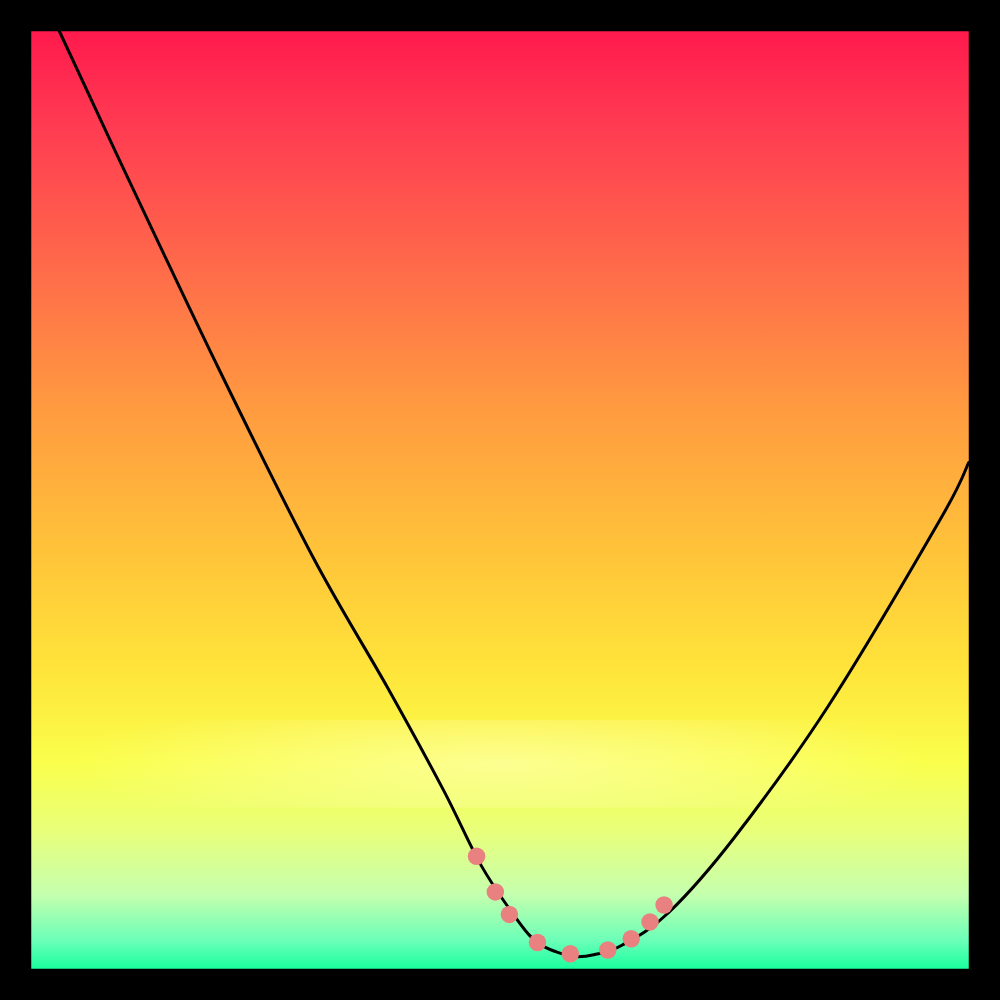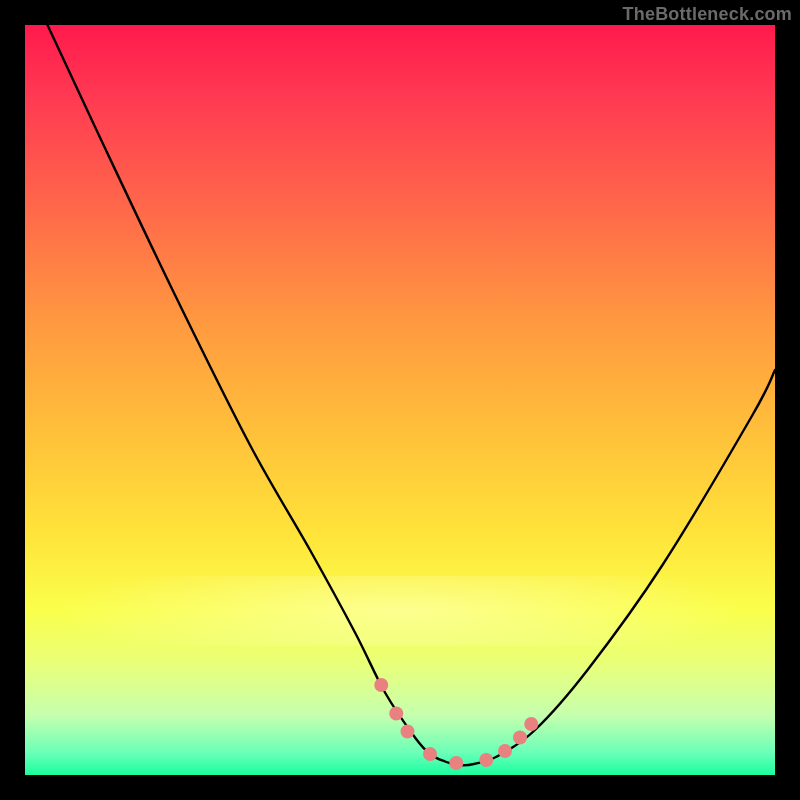--- a/index.html
+++ b/index.html
@@ -86,14 +86,13 @@
         <circle cx="382.50" cy="706.50" r="7" class="marker"></circle>
         <circle cx="405.00" cy="729.00" r="7" class="marker"></circle>
         <circle cx="431.25" cy="738.00" r="7" class="marker"></circle>
         <circle cx="461.25" cy="735.00" r="7" class="marker"></circle>
         <circle cx="480.00" cy="726.00" r="7" class="marker"></circle>
         <circle cx="495.00" cy="712.50" r="7" class="marker"></circle>
         <circle cx="506.25" cy="699.00" r="7" class="marker"></circle>
       </g>
   </svg>
 
-  <div class="attribution">TheBottleneck.com</div>
 </div>
 
 </body></html>

